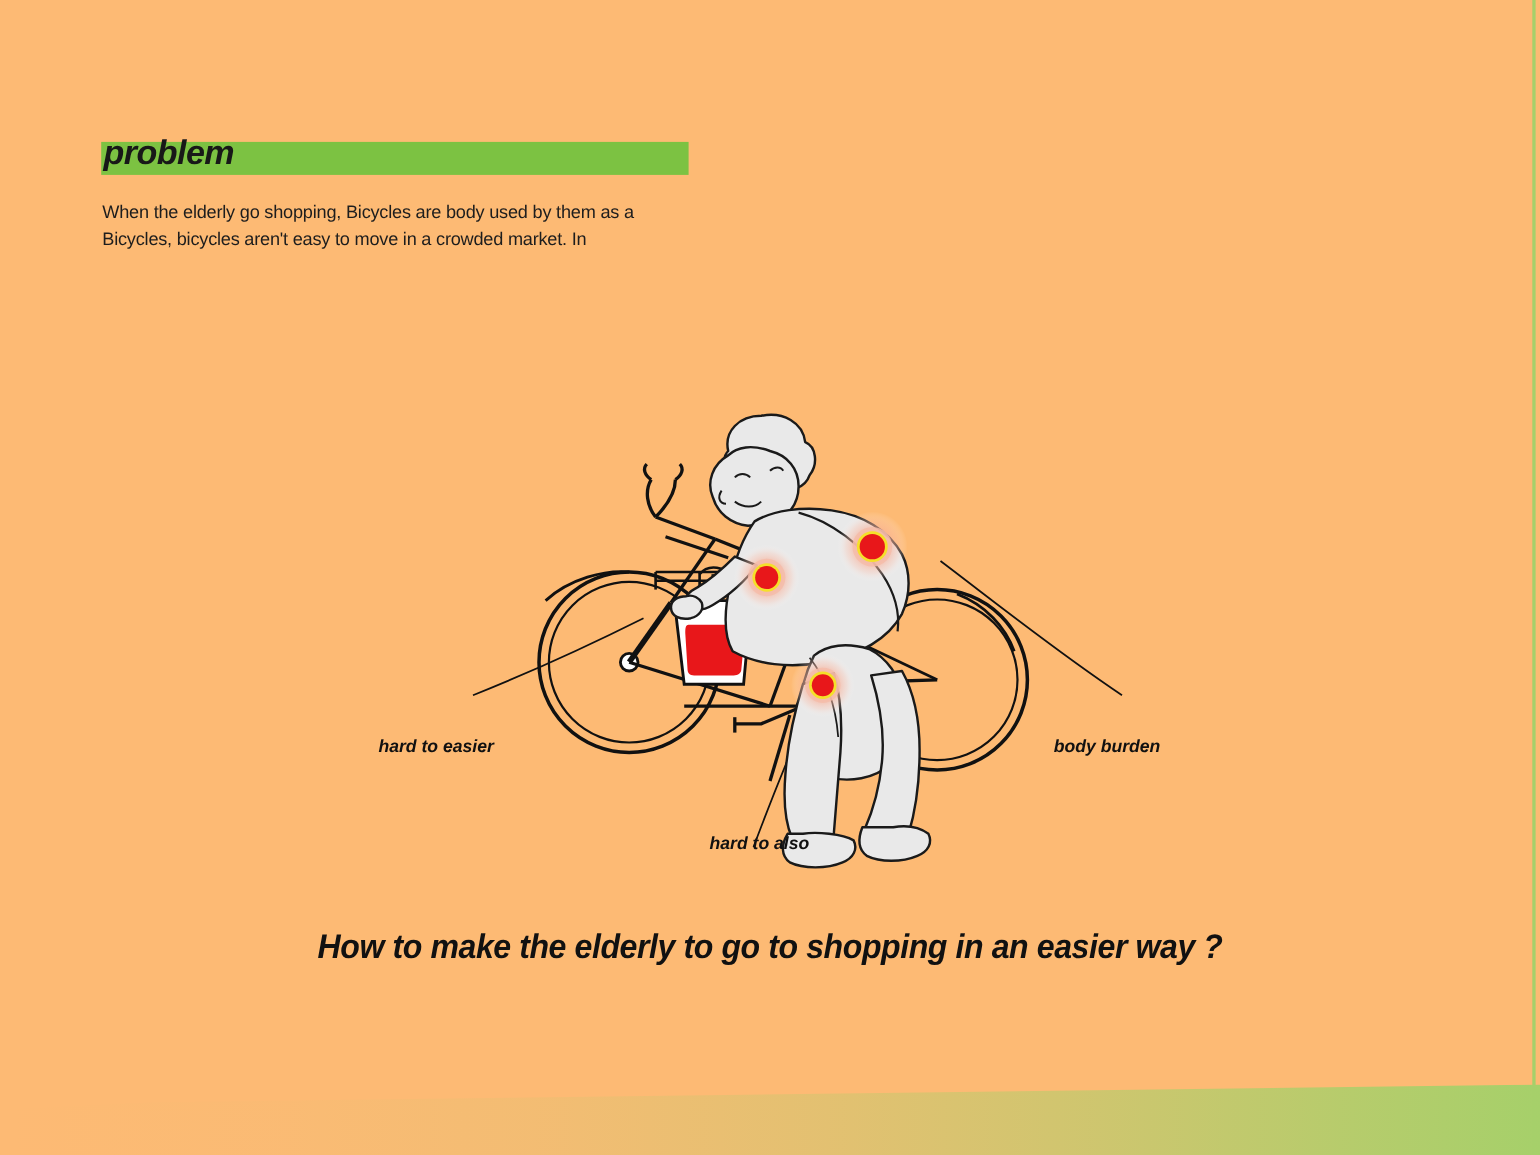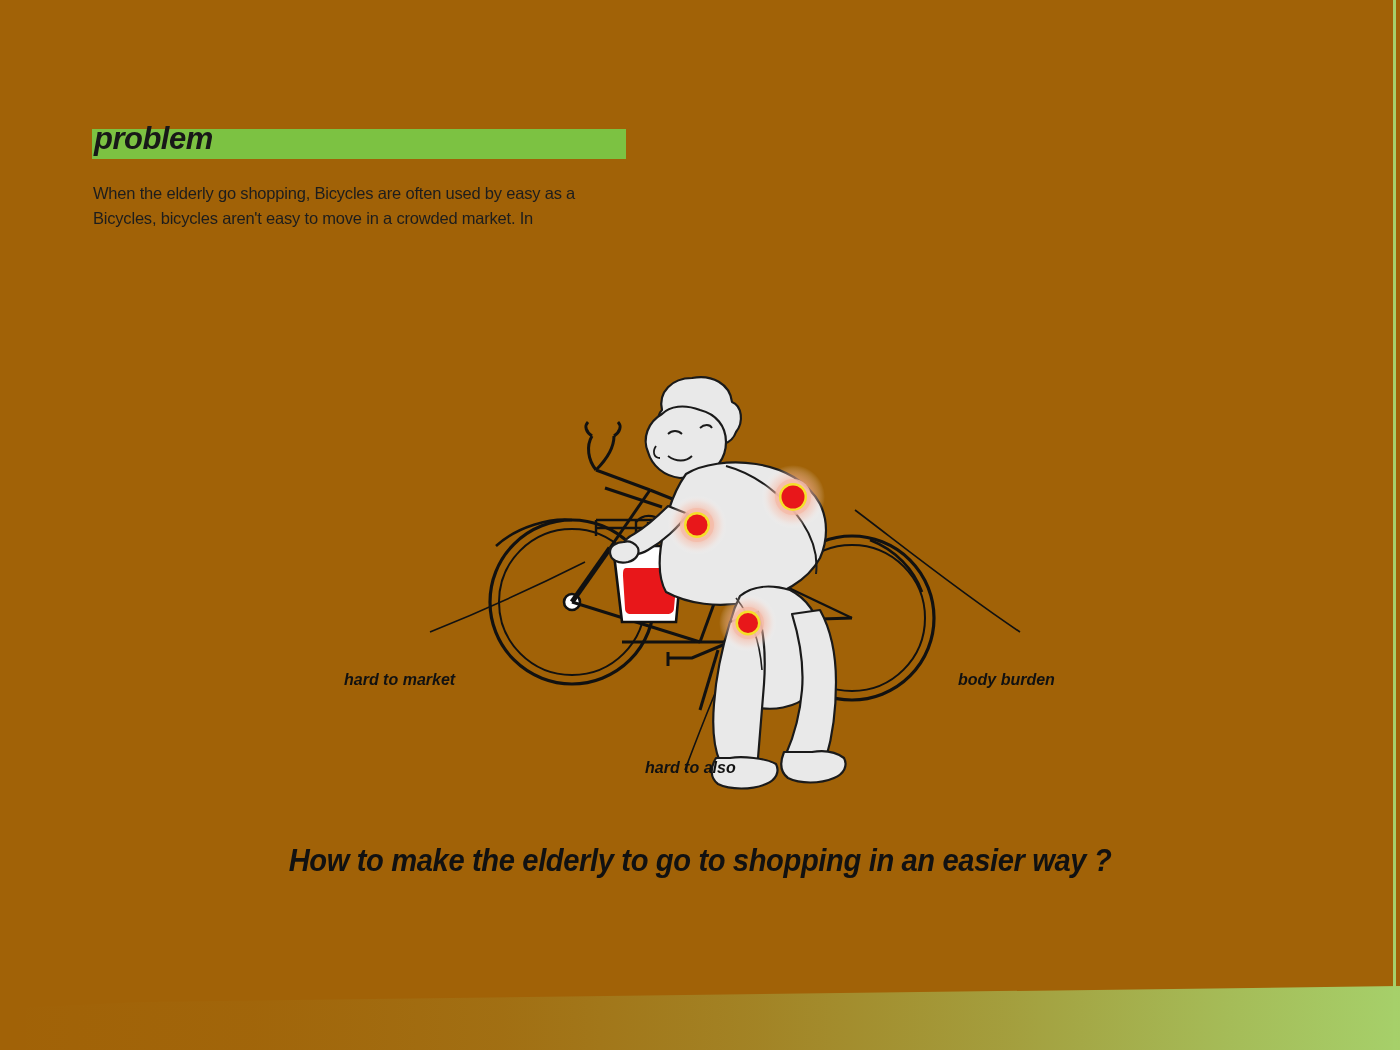--- a/index.html
+++ b/index.html
@@ -7,21 +7,21 @@
     padding: 0;
     background: #ffffff;
   }
   body {
     font-family: "Liberation Sans", sans-serif;
   }
   #page {
     position: relative;
     width: 1400px;
     height: 1050px;
-    background: #a16207;
+    background: #fdba74;
     overflow: hidden;
   }
 
   
   .edge-rule {
     position: absolute;
     top: 0;
     left: 1393px;
     width: 3px;
     height: 1050px;
@@ -132,21 +132,21 @@
 <div id="page">
 
   <div class="edge-rule"></div>
 
   <div class="heading-block">
     <div class="heading-bar"></div>
     <div class="heading-text">problem</div>
   </div>
 
   <div class="body-copy">
-    <p>When the elderly go shopping, Bicycles are often used by easy as a</p>
+    <p>When the elderly go shopping, Bicycles are body used by them as a</p>
     <p>Bicycles, bicycles aren't easy to move in a crowded market. In</p>
   </div>
 
   <div class="illustration">
     <svg width="640" height="420" viewBox="0 0 640 420" xmlns="http://www.w3.org/2000/svg">
       <defs>
         <radialGradient id="painGlow" cx="50%" cy="50%" r="50%">
           <stop offset="0%" stop-color="#f8b29a" stop-opacity="0.95"></stop>
           <stop offset="45%" stop-color="#f9a98f" stop-opacity="0.70"></stop>
           <stop offset="75%" stop-color="#fbc9b8" stop-opacity="0.35"></stop>
@@ -263,21 +263,21 @@
       </g>
       <g>
         <circle cx="348" cy="253" r="29" fill="url(#painGlow)"></circle>
         <circle cx="348" cy="253" r="16" fill="#f5bca9" opacity="0.85"></circle>
         <circle cx="348" cy="253" r="12.5" fill="#f5e02a"></circle>
         <circle cx="348" cy="253" r="10" fill="#e8171a"></circle>
       </g>
     </svg>
   </div>
 
-  <div class="callout callout-carry">hard to market</div>
+  <div class="callout callout-carry">hard to easier</div>
   <div class="callout callout-burden">body burden</div>
   <div class="callout callout-move">hard to also</div>
 
   <div class="question">How to make the elderly to go to shopping in an easier way ?</div>
 
   <div class="bottom-band"></div>
 
 </div>
 
 </body></html>

